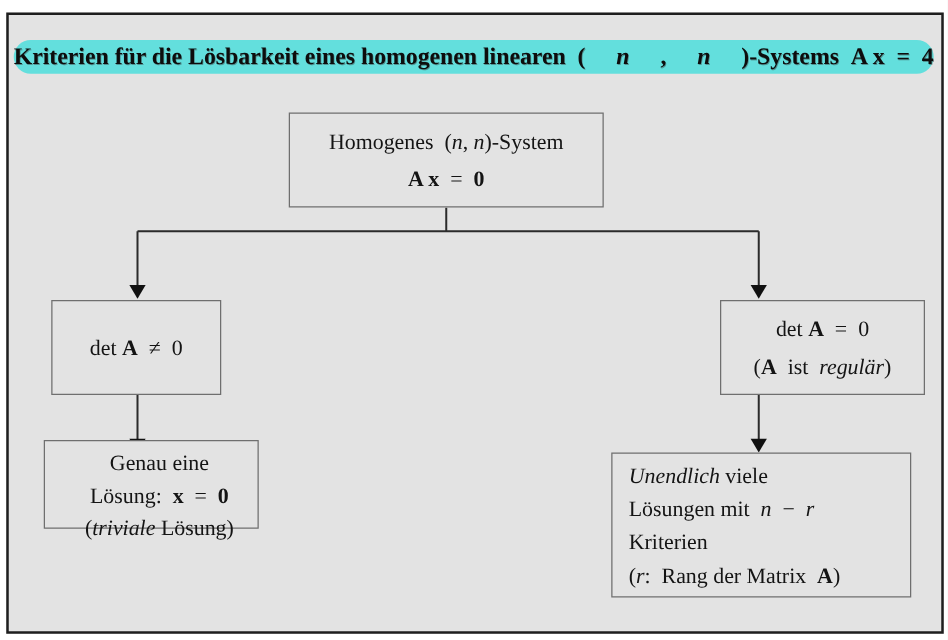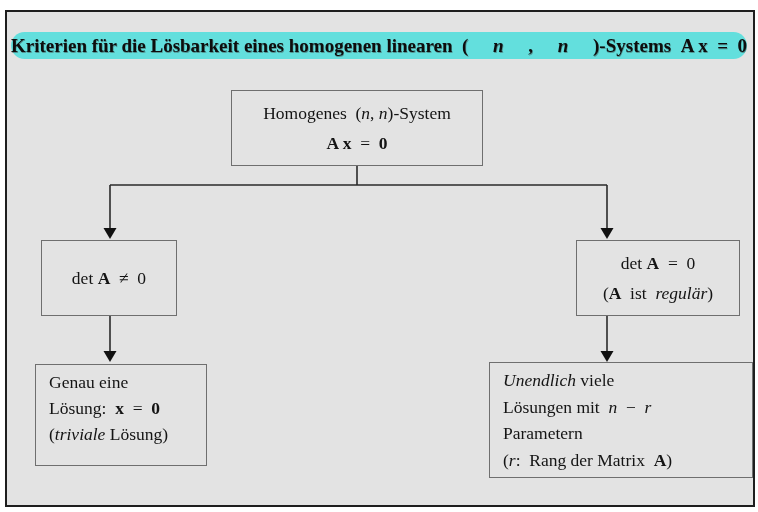--- a/index.html
+++ b/index.html
@@ -26,22 +26,22 @@
     background:#e3e3e3; border:1.6px solid #6f6f6f;
     font-size:17.5px; line-height:30px; color:#141414; white-space:nowrap;
   }
   .node.centered { display:flex; flex-direction:column; align-items:center; justify-content:center; text-align:center; }
   .node.lefted { text-align:left; }
   .node b { font-weight:bold; }
   .node i { font-style:italic; }
   #node-root        { left:231px; top:90px;  width:252px; height:76px; }
   #node-det-nonzero { left:41px;  top:240px; width:136px; height:76px; }
   #node-det-zero    { left:529px; top:240px; width:164px; height:76px;margin-left:47px; }
-  #node-unique      { left:35px;  top:364px; width:172px; height:102px;  padding:4px 0 0 13px; line-height:26px; }
-  #node-infinite    { left:489px; top:362px; width:264px; height:116px; padding:4px 0 0 13px; line-height:26.5px; }
+  #node-unique      { left:35px;  top:352px; width:172px; height:71px;  padding:4px 0 0 13px; line-height:26px;text-align:center; }
+  #node-infinite    { left:489px; top:362px; width:240px; height:116px; padding:4px 0 0 13px; line-height:26.5px; }
 </style>
 </head>
 <body>
 
 <div class="page">
 
   <div class="figure-frame"></div>
 
   <svg class="connectors" viewBox="0 0 758 512">
     <path d="M357,166 L357,185 M110,185 L607,185 M110,185 L110,230 M607,185 L607,230 M110,316 L110,353 M607,316 L607,353" fill="none" stroke="#2b2b2b" stroke-width="1.6"></path>
@@ -49,21 +49,21 @@
     <polygon points="600.5,228 613.5,228 607,239" fill="#111111"></polygon>
     <polygon points="103.5,351 116.5,351 110,362" fill="#111111"></polygon>
     <polygon points="600.5,351 613.5,351 607,362" fill="#111111"></polygon>
   </svg>
 
   <div class="title-pill">
     <span>Kriterien für die Lösbarkeit eines homogenen linearen (</span>
       <i>n</i>
       <span>, </span>
       <i>n</i>
-      <span>)-Systems A x = 0</span>
+      <span>)-Systems A x = 4</span>
   </div>
 
   <div class="node centered" id="node-root">
     <div>
       <span>Homogenes (</span><i>n</i><span>, </span><i>n</i><span>)-System</span>
     </div>
     <div>
       <b>A x</b><span> = </span><b>0</b>
     </div>
   </div>
@@ -96,20 +96,20 @@
   </div>
 
   <div class="node lefted" id="node-infinite">
     <div>
       <i>Unendlich</i><span> viele</span>
     </div>
     <div>
       <span>Lösungen mit </span><i>n</i><span> − </span><i>r</i>
     </div>
     <div>
-      <span>Parametern</span>
+      <span>Kriterien</span>
     </div>
     <div>
       <span>(</span><i>r</i><span>: Rang der Matrix </span><b>A</b><span>)</span>
     </div>
   </div>
 
 </div>
 
 </body></html>

